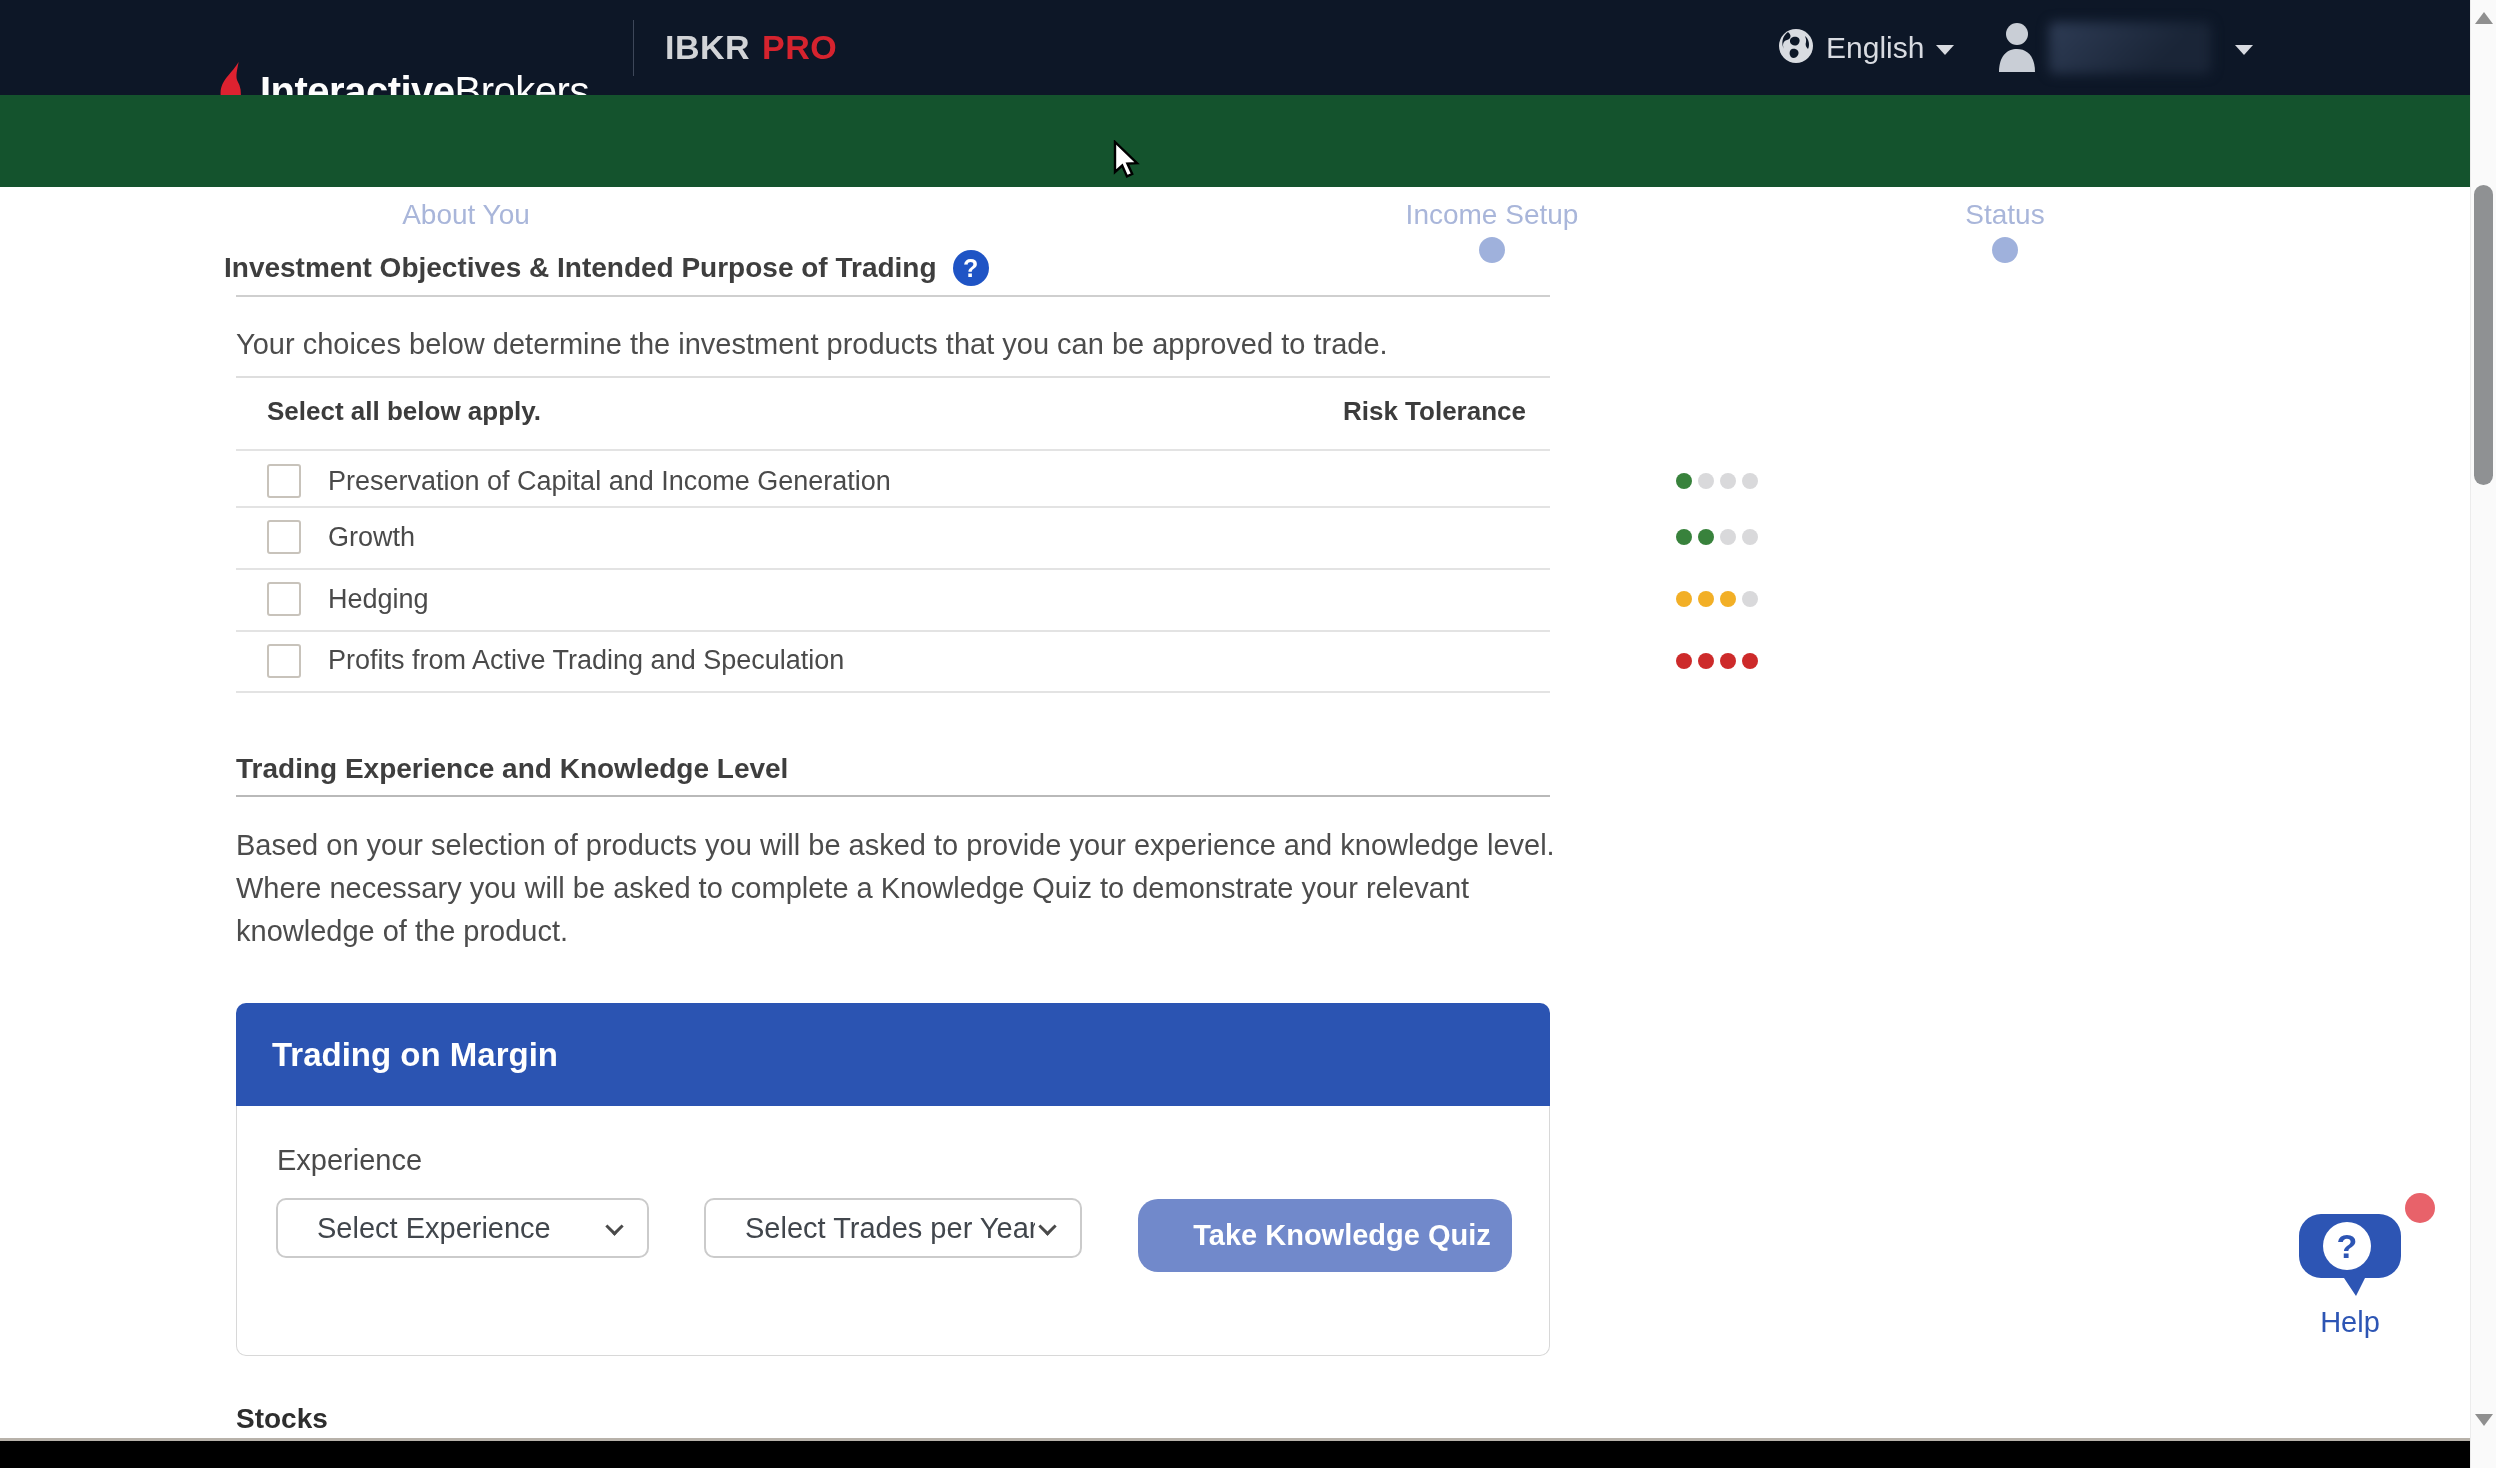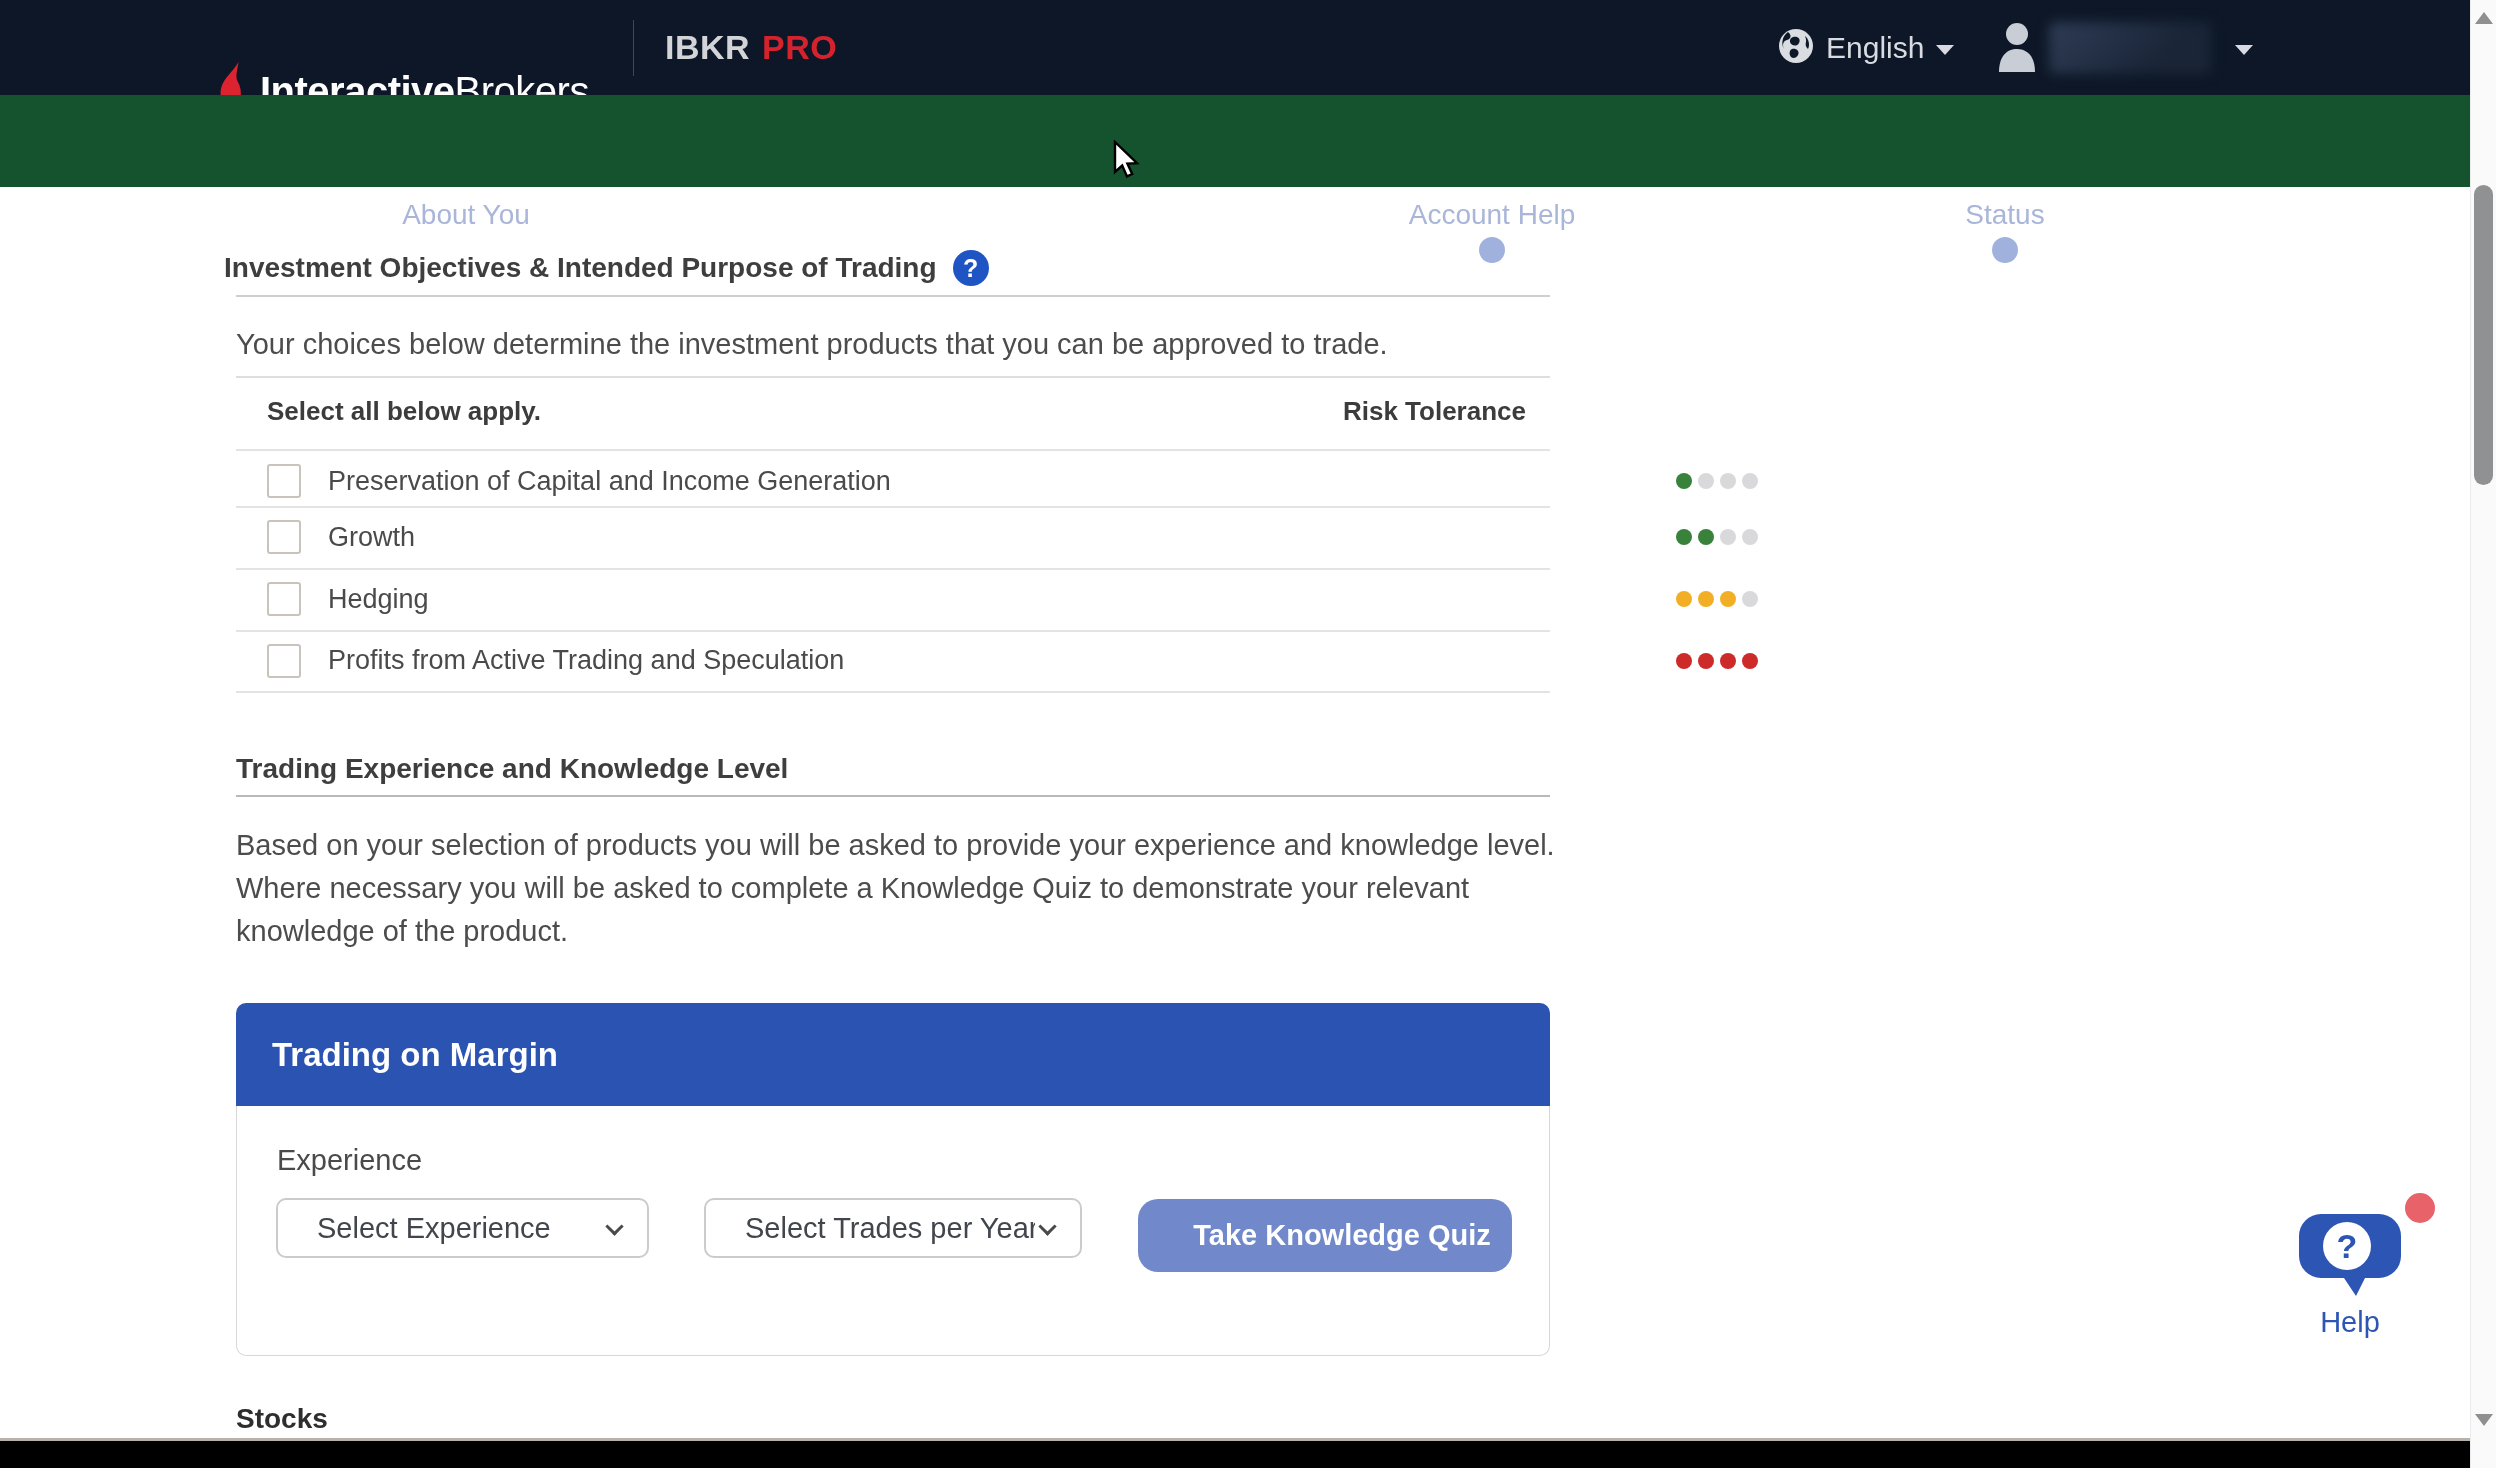--- a/index.html
+++ b/index.html
@@ -128,21 +128,21 @@
         </svg>
       </span>
       <span class="redacted"></span>
       <span class="caret user-caret"></span>
     </div>
   </div>
 
   <div class="progress">
     <span class="step-label" style="left:466px">About You</span>
     <span class="step-label active" style="left:981px">Regulatory</span>
-    <span class="step-label" style="left:1492px">Account Help</span>
+    <span class="step-label" style="left:1492px">Income Setup</span>
     <span class="step-label" style="left:2005px">Status</span>
     <div class="track done" style="left:207px;width:1027px;"></div>
     <div class="track todo" style="left:1234px;width:1027px;"></div>
     <div class="step-dot done" style="left:466px"></div>
     <div class="step-dot done" style="left:981px"></div>
     <div class="step-dot todo" style="left:1492px"></div>
     <div class="step-dot todo" style="left:2005px"></div>
   </div>
 
   <div class="h1" style="top:250px">

